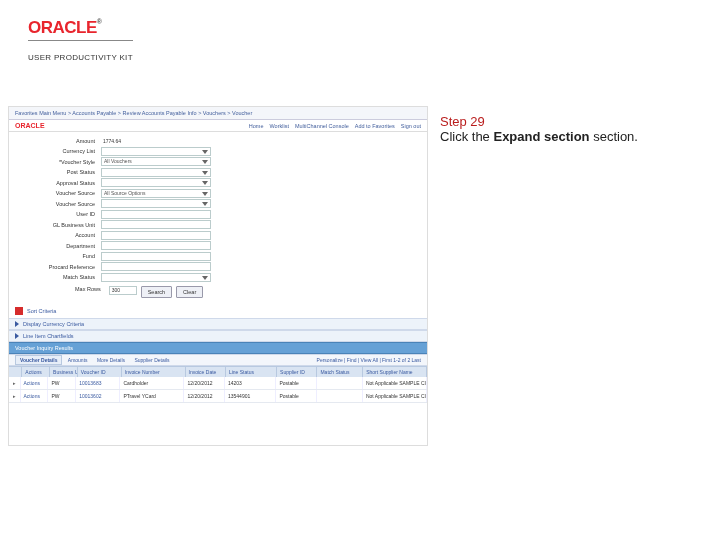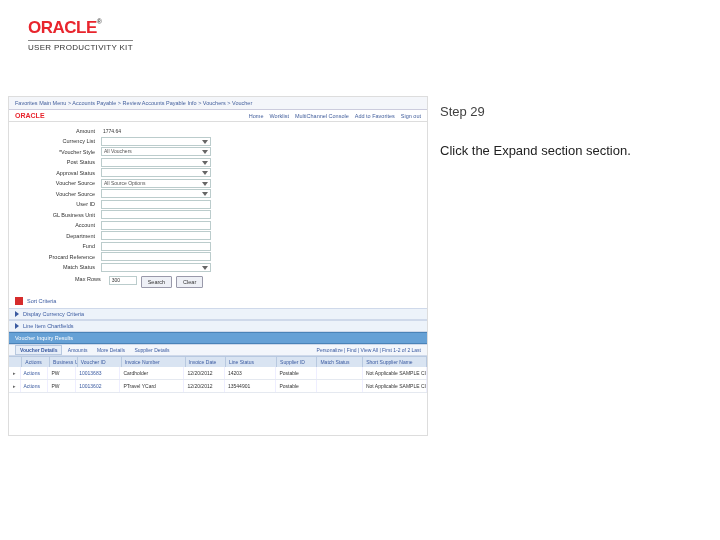--- a/index.html
+++ b/index.html
@@ -1,21 +1,21 @@
 <!DOCTYPE html>
 <html><head>
 <meta charset="utf-8">
 <style>
   *{box-sizing:border-box;margin:0;padding:0;font-family:Arial,Helvetica,sans-serif}
   body{width:720px;height:540px;background:#fff;position:relative;overflow:hidden}
   .top-header{display:flex;justify-content:space-between;align-items:flex-start;padding:18px 28px 6px 28px}
   .logo-block{display:flex;flex-direction:column}
   .oracle-logo{font-size:17px;font-weight:bold;color:#e8252d;letter-spacing:-0.5px}
   .oracle-logo sup{font-size:7px;color:#555;vertical-align:top}
-  .upk{font-size:8px;color:#333;border-top:1px solid #888;margin-top:2px;padding-top:2px;letter-spacing:0.3px}
+  .upk{font-size:8px;color:#333;border-top:1px solid #888;margin-top:2px;padding-top:12px;letter-spacing:0.3px}
   .title{font-size:15px;color:#222;margin-top:6px}
   .main{display:flex;align-items:flex-start;padding:0 0 0 8px;margin-top:38px}
   .shot{width:420px;height:340px;border:1px solid #ddd;background:#fff;font-size:6px;color:#555;overflow:hidden;position:relative}
   .bc{background:#f4f6fa;border-bottom:1px solid #ccd;padding:3px 6px;color:#44609d;font-size:5.5px}
   .bar2{display:flex;justify-content:space-between;align-items:center;padding:2px 6px;border-bottom:1px solid #ddd}
   .ora-small{color:#e8252d;font-weight:bold;font-size:7px}
   .links{display:flex;gap:6px;font-size:5.5px;color:#44609d}
   .links span{white-space:nowrap}
   .form{padding:4px 6px 2px 6px}
   .row{display:flex;align-items:center;margin-bottom:1.5px}
@@ -33,23 +33,23 @@
   .red-sq{width:8px;height:8px;background:#d62c2c;display:inline-block}
   .grid-head{display:flex;background:#d9e4f2;font-size:5px;color:#3a5aa0;border-top:1px solid #b8c9e0}
   .gh{padding:2px 3px;border-right:1px solid #b8c9e0;white-space:nowrap;overflow:hidden}
   .gh.tab{background:#e7eef8;font-weight:bold}
   .grid-toolbar{display:flex;justify-content:space-between;align-items:center;background:#f3f6fb;border-top:1px solid #cfd9ea;border-bottom:1px solid #cfd9ea;padding:2px 6px;font-size:5px;color:#3a5aa0}
   .grid-row{display:flex;font-size:5px;border-bottom:1px solid #e5e9f0}
   .gc{padding:3px 3px;border-right:1px solid #eef;white-space:nowrap;overflow:hidden;color:#333}
   .gc.link{color:#3a5aa0}
   .gc.caret{width:12px;text-align:center;color:#666}
   .side{margin-left:12px;padding-top:8px}
-  .step{font-size:13px;color:#404040;margin-bottom:24px}
+  .step{font-size:13px;color:#b91c1c;}
   .instr{font-size:13px;color:#222}
-  .instr b{font-weight:normal}
+  .instr b{font-weight:bold}
   
   .c-caret{width:14px}.c-act{width:30px}.c-bu{width:30px}.c-vid{width:48px}.c-inv{width:70px}.c-idate{width:44px}.c-ls{width:56px}.c-sup{width:44px}.c-ms{width:50px}.c-sn{width:70px}
 </style>
 </head>
 <body>
 
 <div class="top-header">
   <div class="logo-block">
     <div class="oracle-logo">
       <span>ORACLE</span><sup>®</sup>

